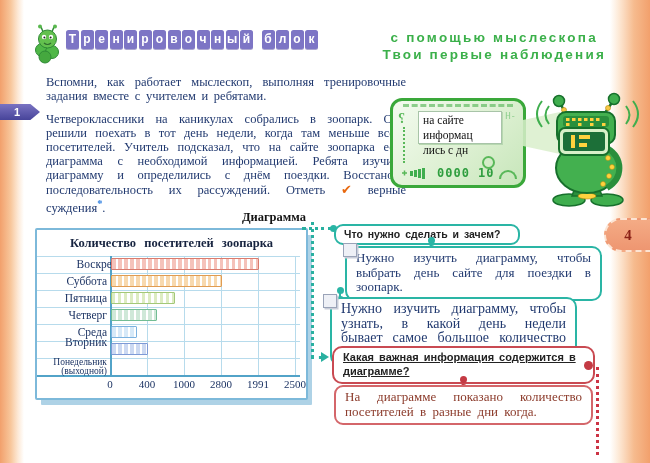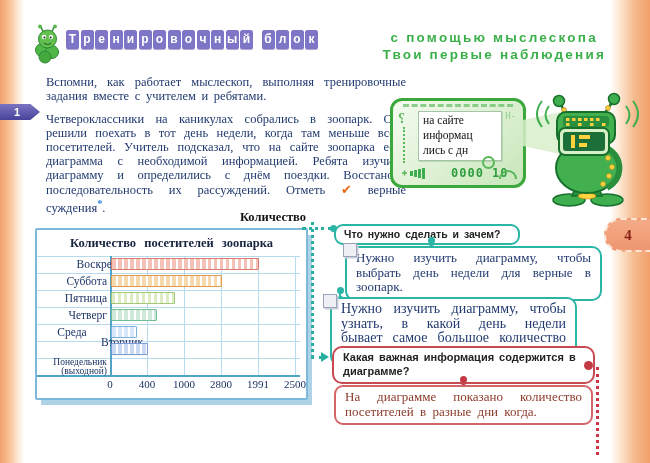--- a/index.html
+++ b/index.html
@@ -38,26 +38,26 @@
         border:3px solid #3aa83a;border-radius:12px;
         background:linear-gradient(135deg,#f4fbf0 0%,#ddf0d2 55%,#c7e6ba 100%);}
   .d-dash-top{position:absolute;left:10px;right:10px;top:3px;height:0;
         border-top:3px dashed #6cc06c;opacity:.75;}
   .d-qmark{position:absolute;left:5px;top:10px;color:#59b859;font-weight:bold;
         font-size:14px;transform:scaleX(-1);}
   .d-dots{position:absolute;left:10px;top:26px;height:36px;width:0;
         border-left:2px dotted #59b859;}
   .d-hsym{position:absolute;right:7px;top:10px;color:#8fcf8f;font-size:9px;
         font-family:"DejaVu Sans Mono",monospace;}
-  .d-screen{position:absolute;left:25px;top:10px;width:84px;height:50px;background:#fff;
+  .d-screen{position:absolute;left:25px;top:10px;width:84px;height:33px;background:#fff;
         border:1px solid #a8c4a8;box-shadow:1px 1px 0 #b7d8b0;padding:1px 4px;box-sizing:border-box;
         font-size:11.5px;line-height:15px;color:#111;white-space:nowrap;}
   .d-bottom{position:absolute;left:8px;bottom:5px;display:flex;align-items:center;}
   .d-counter{font-family:"DejaVu Sans Mono",monospace;font-weight:bold;font-size:12px;
-        color:#2f9e3f;letter-spacing:1px;margin-left:20px;}
+        color:#2f9e3f;letter-spacing:1px;margin-left:6px;}
   .d-circle{position:absolute;right:28px;bottom:16px;width:9px;height:9px;border:2px solid #59b859;
         border-radius:50%;}
   .d-arc{position:absolute;right:6px;bottom:6px;width:14px;height:7px;
         border:2px solid #59b859;border-bottom:none;border-radius:14px 14px 0 0;}
   .robot{position:absolute;left:523px;top:92px;}
   
   .chart-label{position:absolute;left:35px;top:210px;width:271px;text-align:right;
         font-weight:bold;font-size:12.5px;color:#141414;padding-right:2px;}
   .chart-box{position:absolute;left:35px;top:228px;width:273px;height:172px;box-sizing:border-box;
         border:2px solid #7db9da;background:#fff;border-radius:2px;
@@ -78,21 +78,21 @@
   .qbox{font-family:"Liberation Sans",sans-serif;font-weight:bold;color:#222;}
   .q1{left:334px;top:224px;width:186px;padding:2px 8px 3px;border:2px solid #2ab5a5;
       border-radius:9px;font-size:10.5px;word-spacing:2px;}
   .a1{left:345px;top:246px;width:257px;padding:3px 9px 4px;border:2px solid #2ab5a5;
       border-radius:10px;font-size:13px;line-height:14.5px;color:#223a70;
       text-align:justify;word-spacing:4px;}
   .a2{left:330px;top:297px;width:247px;padding:3px 9px 4px;border:2px solid #2ab5a5;
       border-radius:10px;font-size:14px;line-height:14.5px;color:#223a70;
       text-align:justify;word-spacing:4px;}
   .q2{left:332px;top:346px;width:263px;padding:3px 9px 4px;border:2px solid #c94a52;
-      border-radius:10px;font-size:11px;line-height:13.5px;word-spacing:2px;}
+      border-radius:10px;font-size:11px;line-height:13.5px;word-spacing:2px;text-decoration:underline;}
   .a3{left:334px;top:385px;width:259px;padding:3px 9px 4px;border:2px solid #d4666a;
       border-radius:9px;font-size:13px;line-height:14.5px;color:#8b3a2a;
       text-align:justify;word-spacing:3px;}
   .checkbox{position:absolute;width:12px;height:12px;background:#eef0f6;
       border:1.5px solid #9aa3b8;box-shadow:1.5px 1.5px 0 #c9cdd9;z-index:5;}
   .cb1{left:343px;top:243px;} .cb2{left:323px;top:294px;}
   
   .conn{position:absolute;width:2px;}
   .conn.teal{background:#2ab5a5;} .conn.red{background:#c94a52;}
   .cdot{position:absolute;width:7px;height:7px;border-radius:50%;}
@@ -225,21 +225,21 @@
       <rect x="55" y="31" width="3.5" height="3" fill="#ffd23e"></rect>
     <rect x="67" y="31" width="3.5" height="3" fill="#ffd23e"></rect>
       <rect x="79" y="31" width="3.5" height="3" fill="#ffd23e"></rect>
     <rect x="36" y="36" width="50" height="27" rx="6" fill="#d8f0c8" stroke="#17702c" stroke-width="2"></rect>
     <rect x="40" y="40" width="42" height="19" rx="3" fill="#1c6f38"></rect>
     <rect x="48" y="43" width="4" height="13" fill="#ffd23e"></rect>
     <rect x="56" y="43" width="11" height="4" fill="#ffd23e"></rect>
     <rect x="56" y="51" width="8" height="4" fill="#ffd23e"></rect>
   </svg>
 
-  <div class="chart-label">Количество</div>
+  <div class="chart-label">Диаграмма</div>
   <div class="chart-box">
     <div class="chart-title">Количество посетителей зоопарка</div>
     <div class="chart-body">
         <div class="hline" style="top: 4px;"></div>
         <div class="hline" style="top: 21px;"></div>
         <div class="hline" style="top: 38px;"></div>
         <div class="hline" style="top: 55px;"></div>
         <div class="hline" style="top: 72px;"></div>
         <div class="hline" style="top: 89px;"></div>
         <div class="hline" style="top: 106px;"></div>
@@ -257,44 +257,44 @@
         <div class="vline" style="left: 258px; top: 4px; height: 119px;"></div>
         <div class="tick-label" style="left: 238px; width: 40px; top: 126px;">2500</div>
         <div class="cat-label" style="left: 0px; width: 70px; top: 4px; height: 17px; line-height: 17px; padding-left: 32px;">Воскресенье</div>
         <div class="bar" style="left: 74px; top: 6px; height: 12px; width: 148px; border: 1.5px solid rgb(217, 123, 110); background: repeating-linear-gradient(90deg, rgb(245, 194, 186) 0px, rgb(245, 194, 186) 3.5px, rgb(255, 255, 255) 3.5px, rgb(255, 255, 255) 6px);"></div>
         <div class="cat-label" style="left: 0px; width: 70px; top: 21px; height: 17px; line-height: 17px;">Суббота</div>
         <div class="bar" style="left: 74px; top: 23px; height: 12px; width: 111px; border: 1.5px solid rgb(224, 156, 82); background: repeating-linear-gradient(90deg, rgb(248, 217, 174) 0px, rgb(248, 217, 174) 3.5px, rgb(255, 255, 255) 3.5px, rgb(255, 255, 255) 6px);"></div>
         <div class="cat-label" style="left: 0px; width: 70px; top: 38px; height: 17px; line-height: 17px;">Пятница</div>
         <div class="bar" style="left: 74px; top: 40px; height: 12px; width: 64.38px; border: 1.5px solid rgb(163, 200, 120); background: repeating-linear-gradient(90deg, rgb(221, 236, 194) 0px, rgb(221, 236, 194) 3.5px, rgb(255, 255, 255) 3.5px, rgb(255, 255, 255) 6px);"></div>
         <div class="cat-label" style="left: 0px; width: 70px; top: 55px; height: 17px; line-height: 17px;">Четверг</div>
         <div class="bar" style="left: 74px; top: 57px; height: 12px; width: 45.88px; border: 1.5px solid rgb(114, 189, 148); background: repeating-linear-gradient(90deg, rgb(207, 232, 216) 0px, rgb(207, 232, 216) 3.5px, rgb(255, 255, 255) 3.5px, rgb(255, 255, 255) 6px);"></div>
-        <div class="cat-label" style="left: 0px; width: 70px; top: 72px; height: 17px; line-height: 17px; text-align: center;">Среда</div>
+        <div class="cat-label" style="left: 0px; width: 70px; top: 72px; height: 17px; line-height: 17px;">Среда</div>
         <div class="bar" style="left: 74px; top: 74px; height: 12px; width: 25.9px; border: 1.5px solid rgb(124, 178, 224); background: repeating-linear-gradient(90deg, rgb(215, 233, 248) 0px, rgb(215, 233, 248) 3.5px, rgb(255, 255, 255) 3.5px, rgb(255, 255, 255) 6px);"></div>
-        <div class="cat-label" style="left: 0px; width: 70px; top: 82px; height: 17px; line-height: 17px; padding-left: 36px;">Вторник</div>
+        <div class="cat-label" style="left: 0px; width: 70px; top: 82px; height: 17px; line-height: 17px;">Вторник</div>
         <div class="bar" style="left: 74px; top: 91px; height: 12px; width: 37px; border: 1.5px solid rgb(126, 154, 214); background: repeating-linear-gradient(90deg, rgb(204, 217, 242) 0px, rgb(204, 217, 242) 3.5px, rgb(255, 255, 255) 3.5px, rgb(255, 255, 255) 6px);"></div>
         <div class="cat-label" style="left: 0px; width: 70px; top: 106px; height: 17px;">
           <small>Понедельник</small>
           <small>(выходной)</small>
         </div>
       </div>
   </div>
 
   <div class="dotted-h-teal-top"></div>
   <div class="dotted-v-teal"></div>
   <div class="dotted-h-teal-bot"></div>
   <div class="arrow-teal"></div>
   <div class="cdot teal" style="left:330px;top:225px;"></div>
 
   <div class="qbox q1">Что нужно сделать и зачем?</div>
   <div class="conn teal" style="left:430px;top:240px;height:9px;"></div>
   <div class="cdot teal" style="left:427.5px;top:237px;"></div>
   <div class="cdot teal" style="left:427.5px;top:245px;"></div>
 
   <div class="checkbox cb1"></div>
-  <div class="abox a1">Нужно изучить диаграмму, чтобы выбрать день недели для верные в зоопарк.</div>
+  <div class="abox a1">Нужно изучить диаграмму, чтобы выбрать день сайте для поездки в зоопарк.</div>
 
   <div class="conn teal" style="left:339px;top:290px;height:10px;"></div>
   <div class="cdot teal" style="left:336.5px;top:287px;"></div>
   <div class="cdot teal" style="left:336.5px;top:296px;"></div>
 
   <div class="checkbox cb2"></div>
   <div class="abox a2">Нужно изучить диаграмму, чтобы узнать, в какой день недели бывает самое большое количество посетителей.</div>
 
   <div class="qbox q2">Какая важная информация содержится в диаграмме?</div>
   <div class="cdot red" style="left:584px;top:361px;width:9px;height:9px;"></div>

